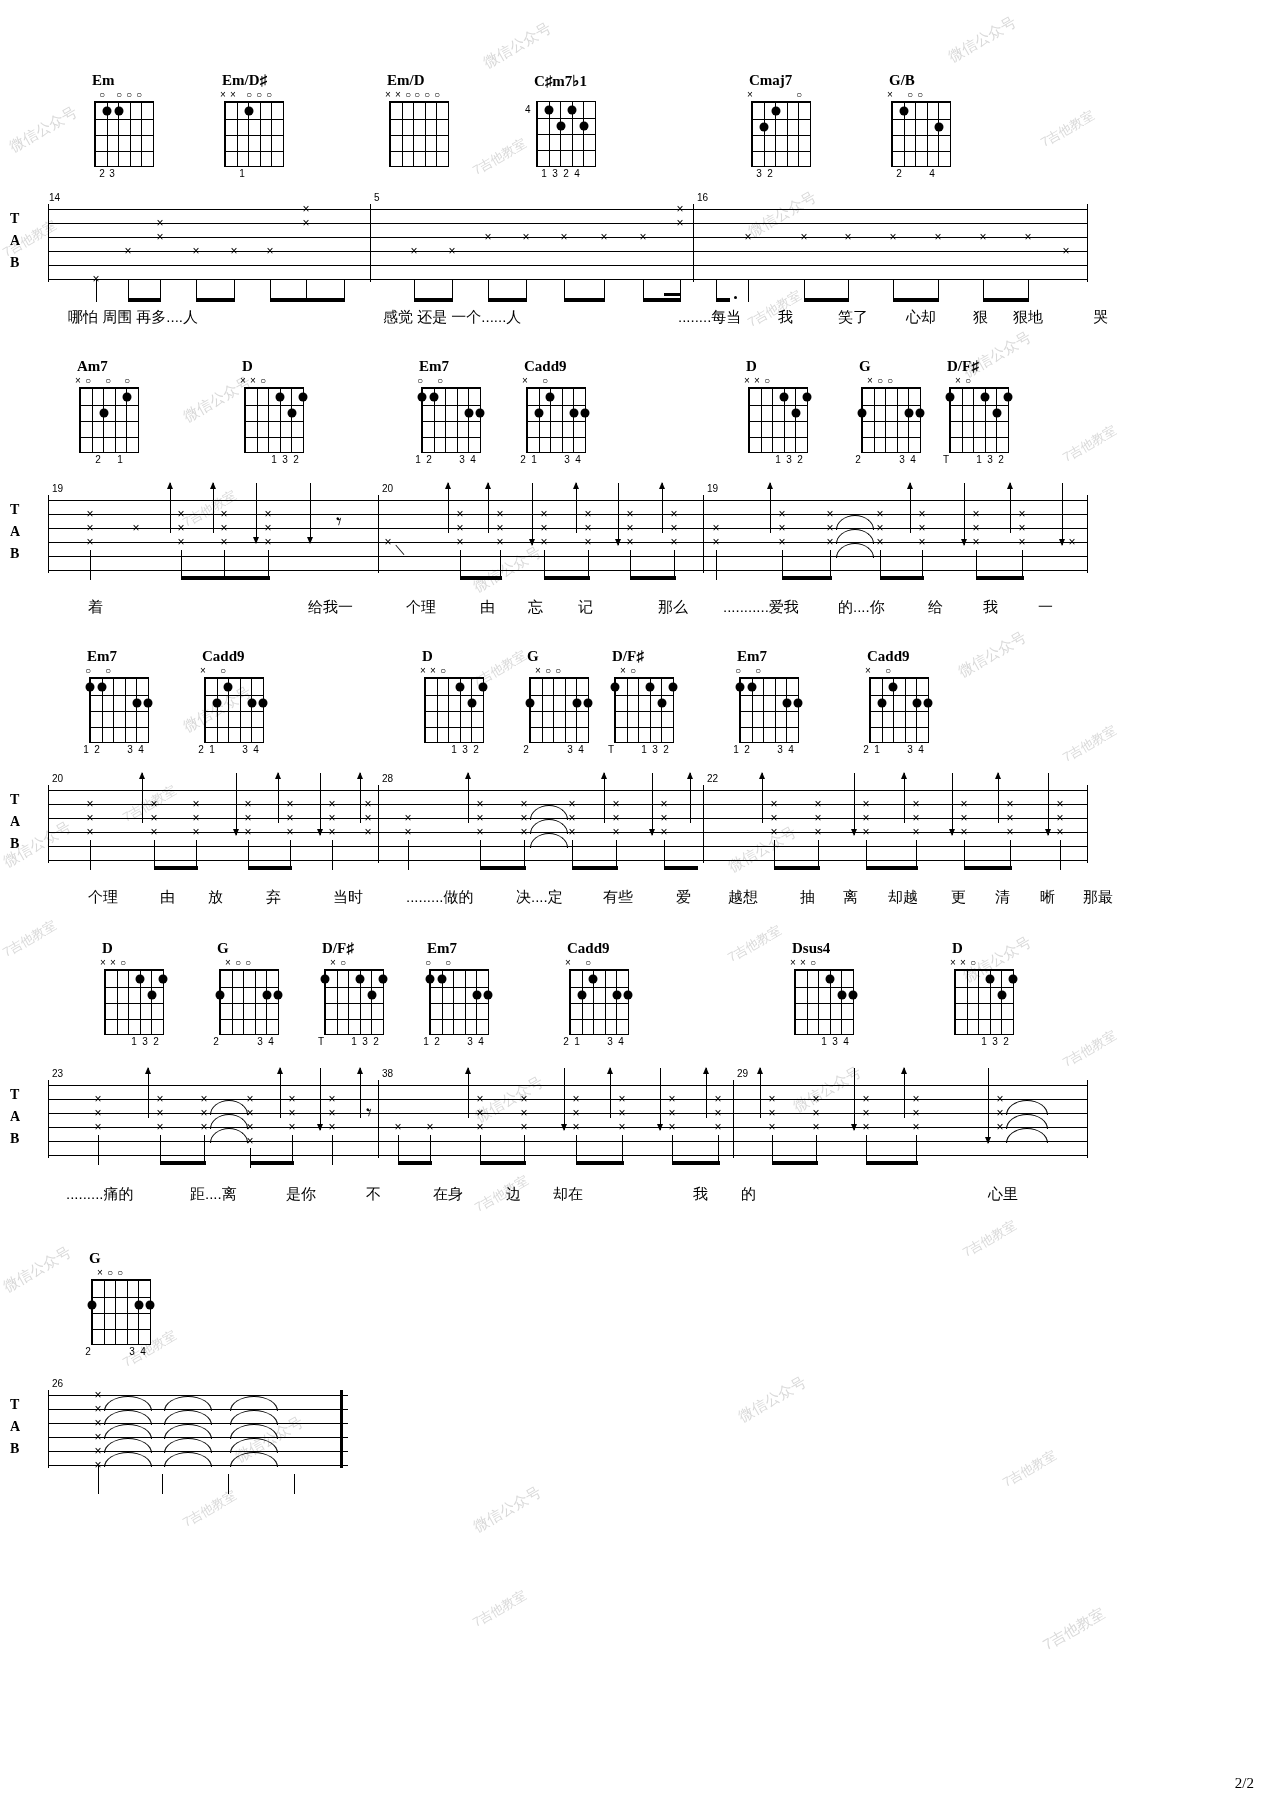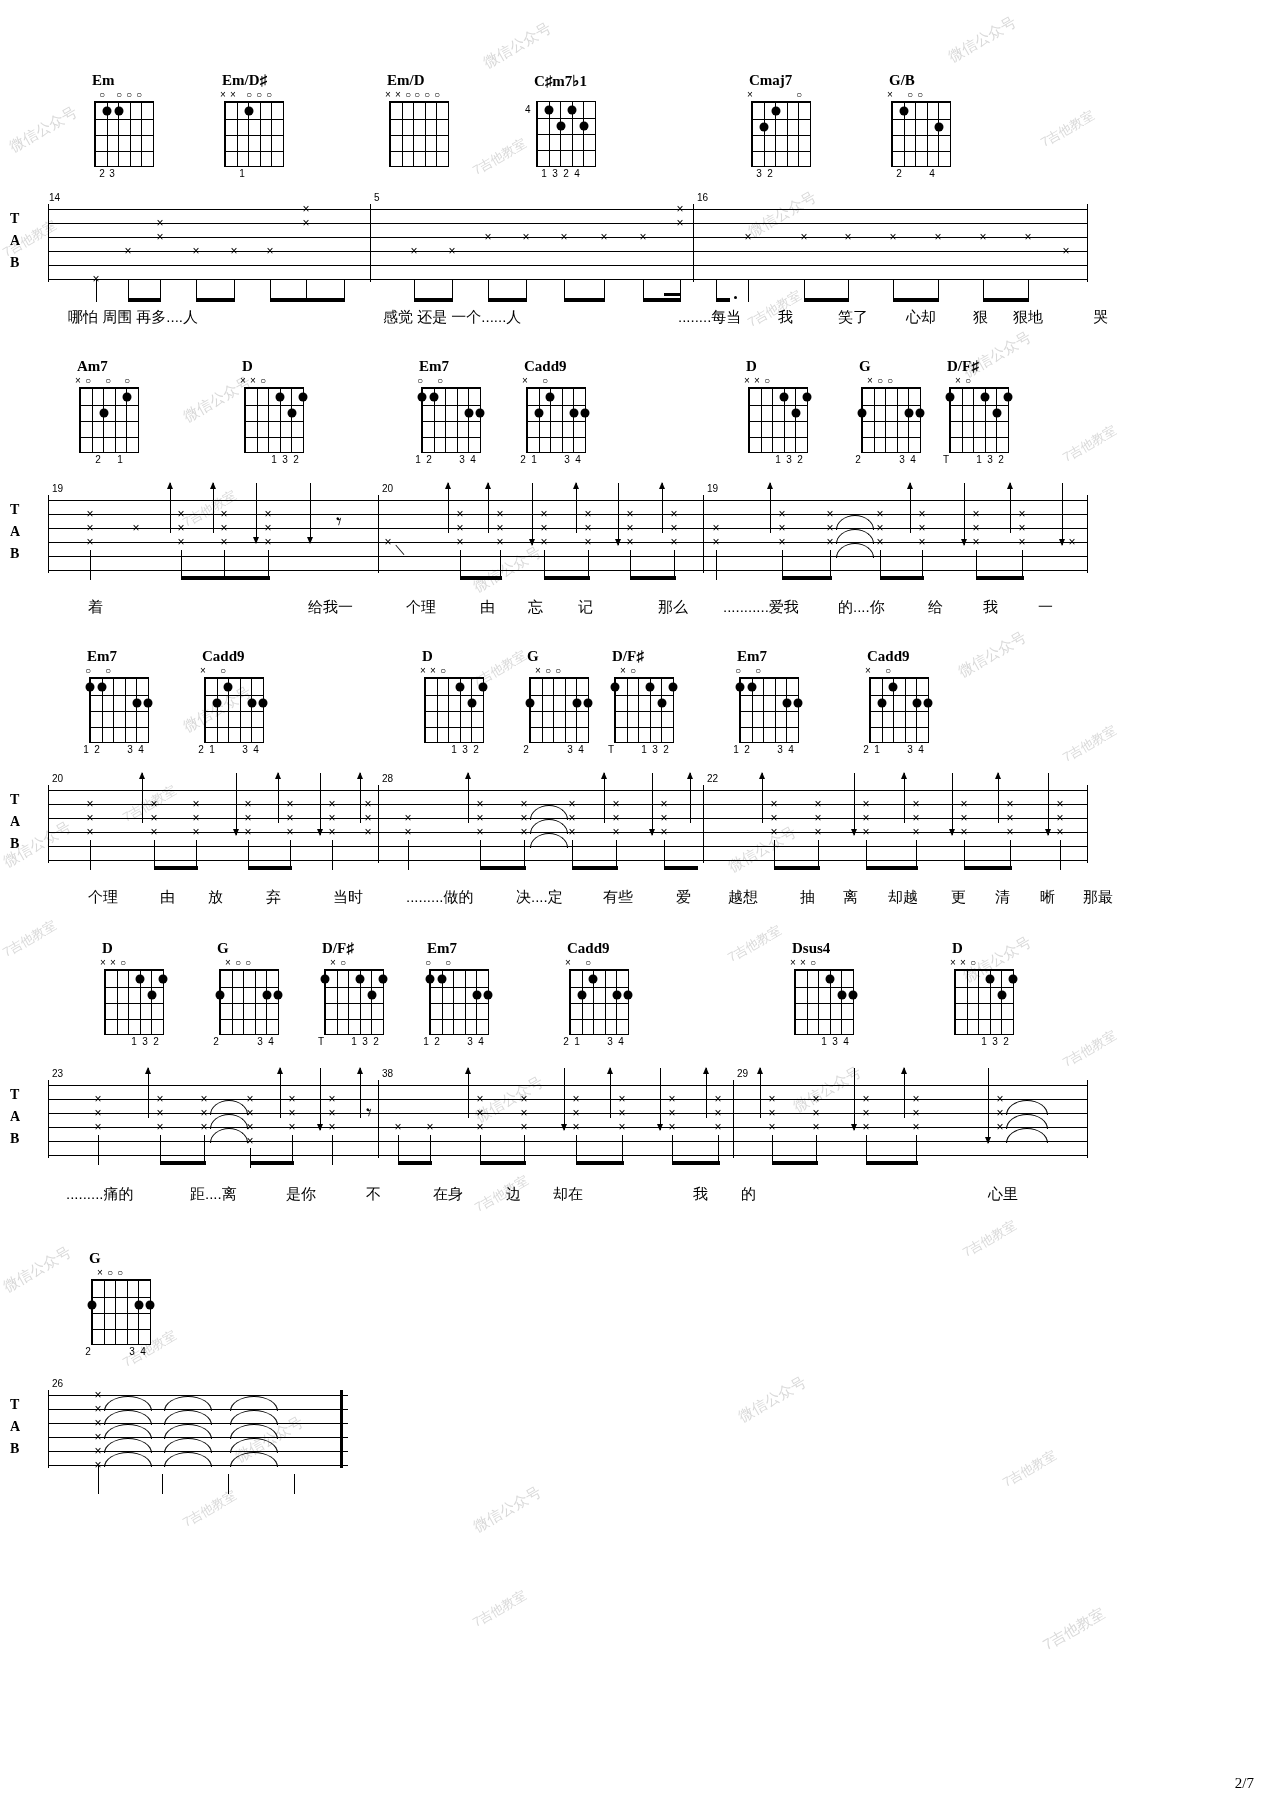--- a/index.html
+++ b/index.html
@@ -1426,15 +1426,15 @@
       <div class="arc" style="left:182px;top:20px;width:46px;"></div>
       <div class="arc" style="left:182px;top:34px;width:46px;"></div>
       <div class="arc" style="left:182px;top:48px;width:46px;"></div>
       <div class="arc" style="left:182px;top:62px;width:46px;"></div>
       <div class="stem" style="left:114px;top:84px;height:20px;"></div>
       <div class="stem" style="left:180px;top:84px;height:20px;"></div>
       <div class="stem" style="left:246px;top:84px;height:20px;"></div>
     </div>
   </div>
 
-  <div class="pageno">2/7</div>
+  <div class="pageno">2/2</div>
 
 </div>
 
 </body></html>

